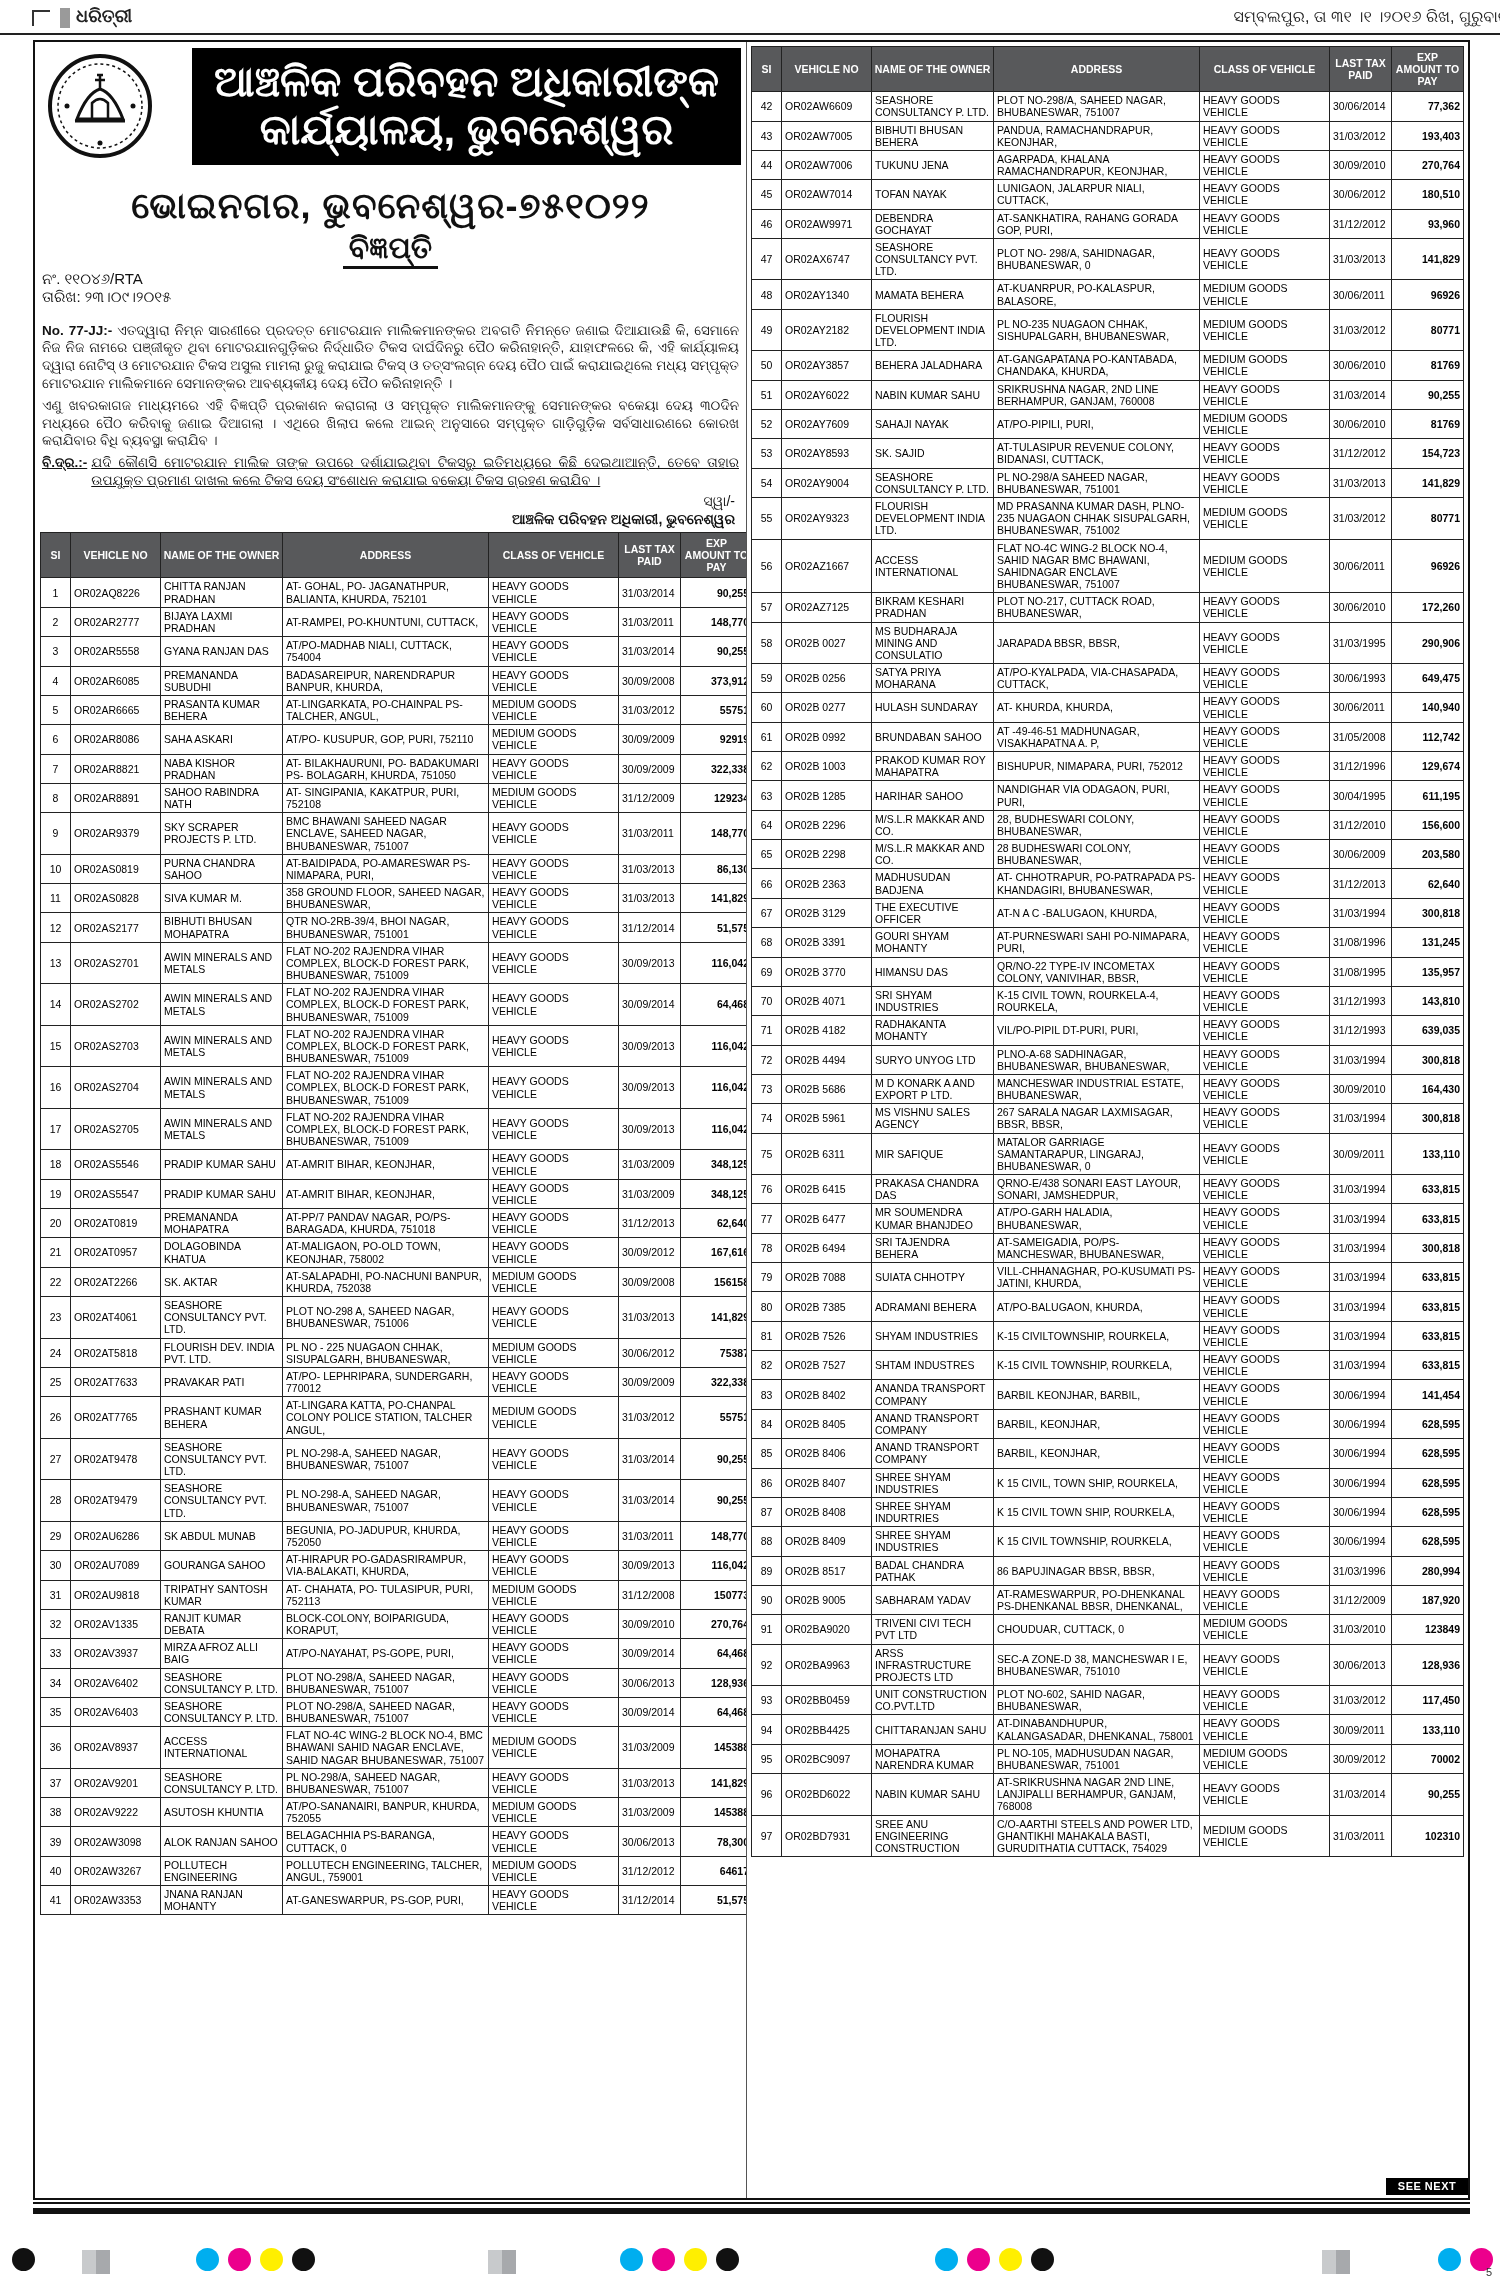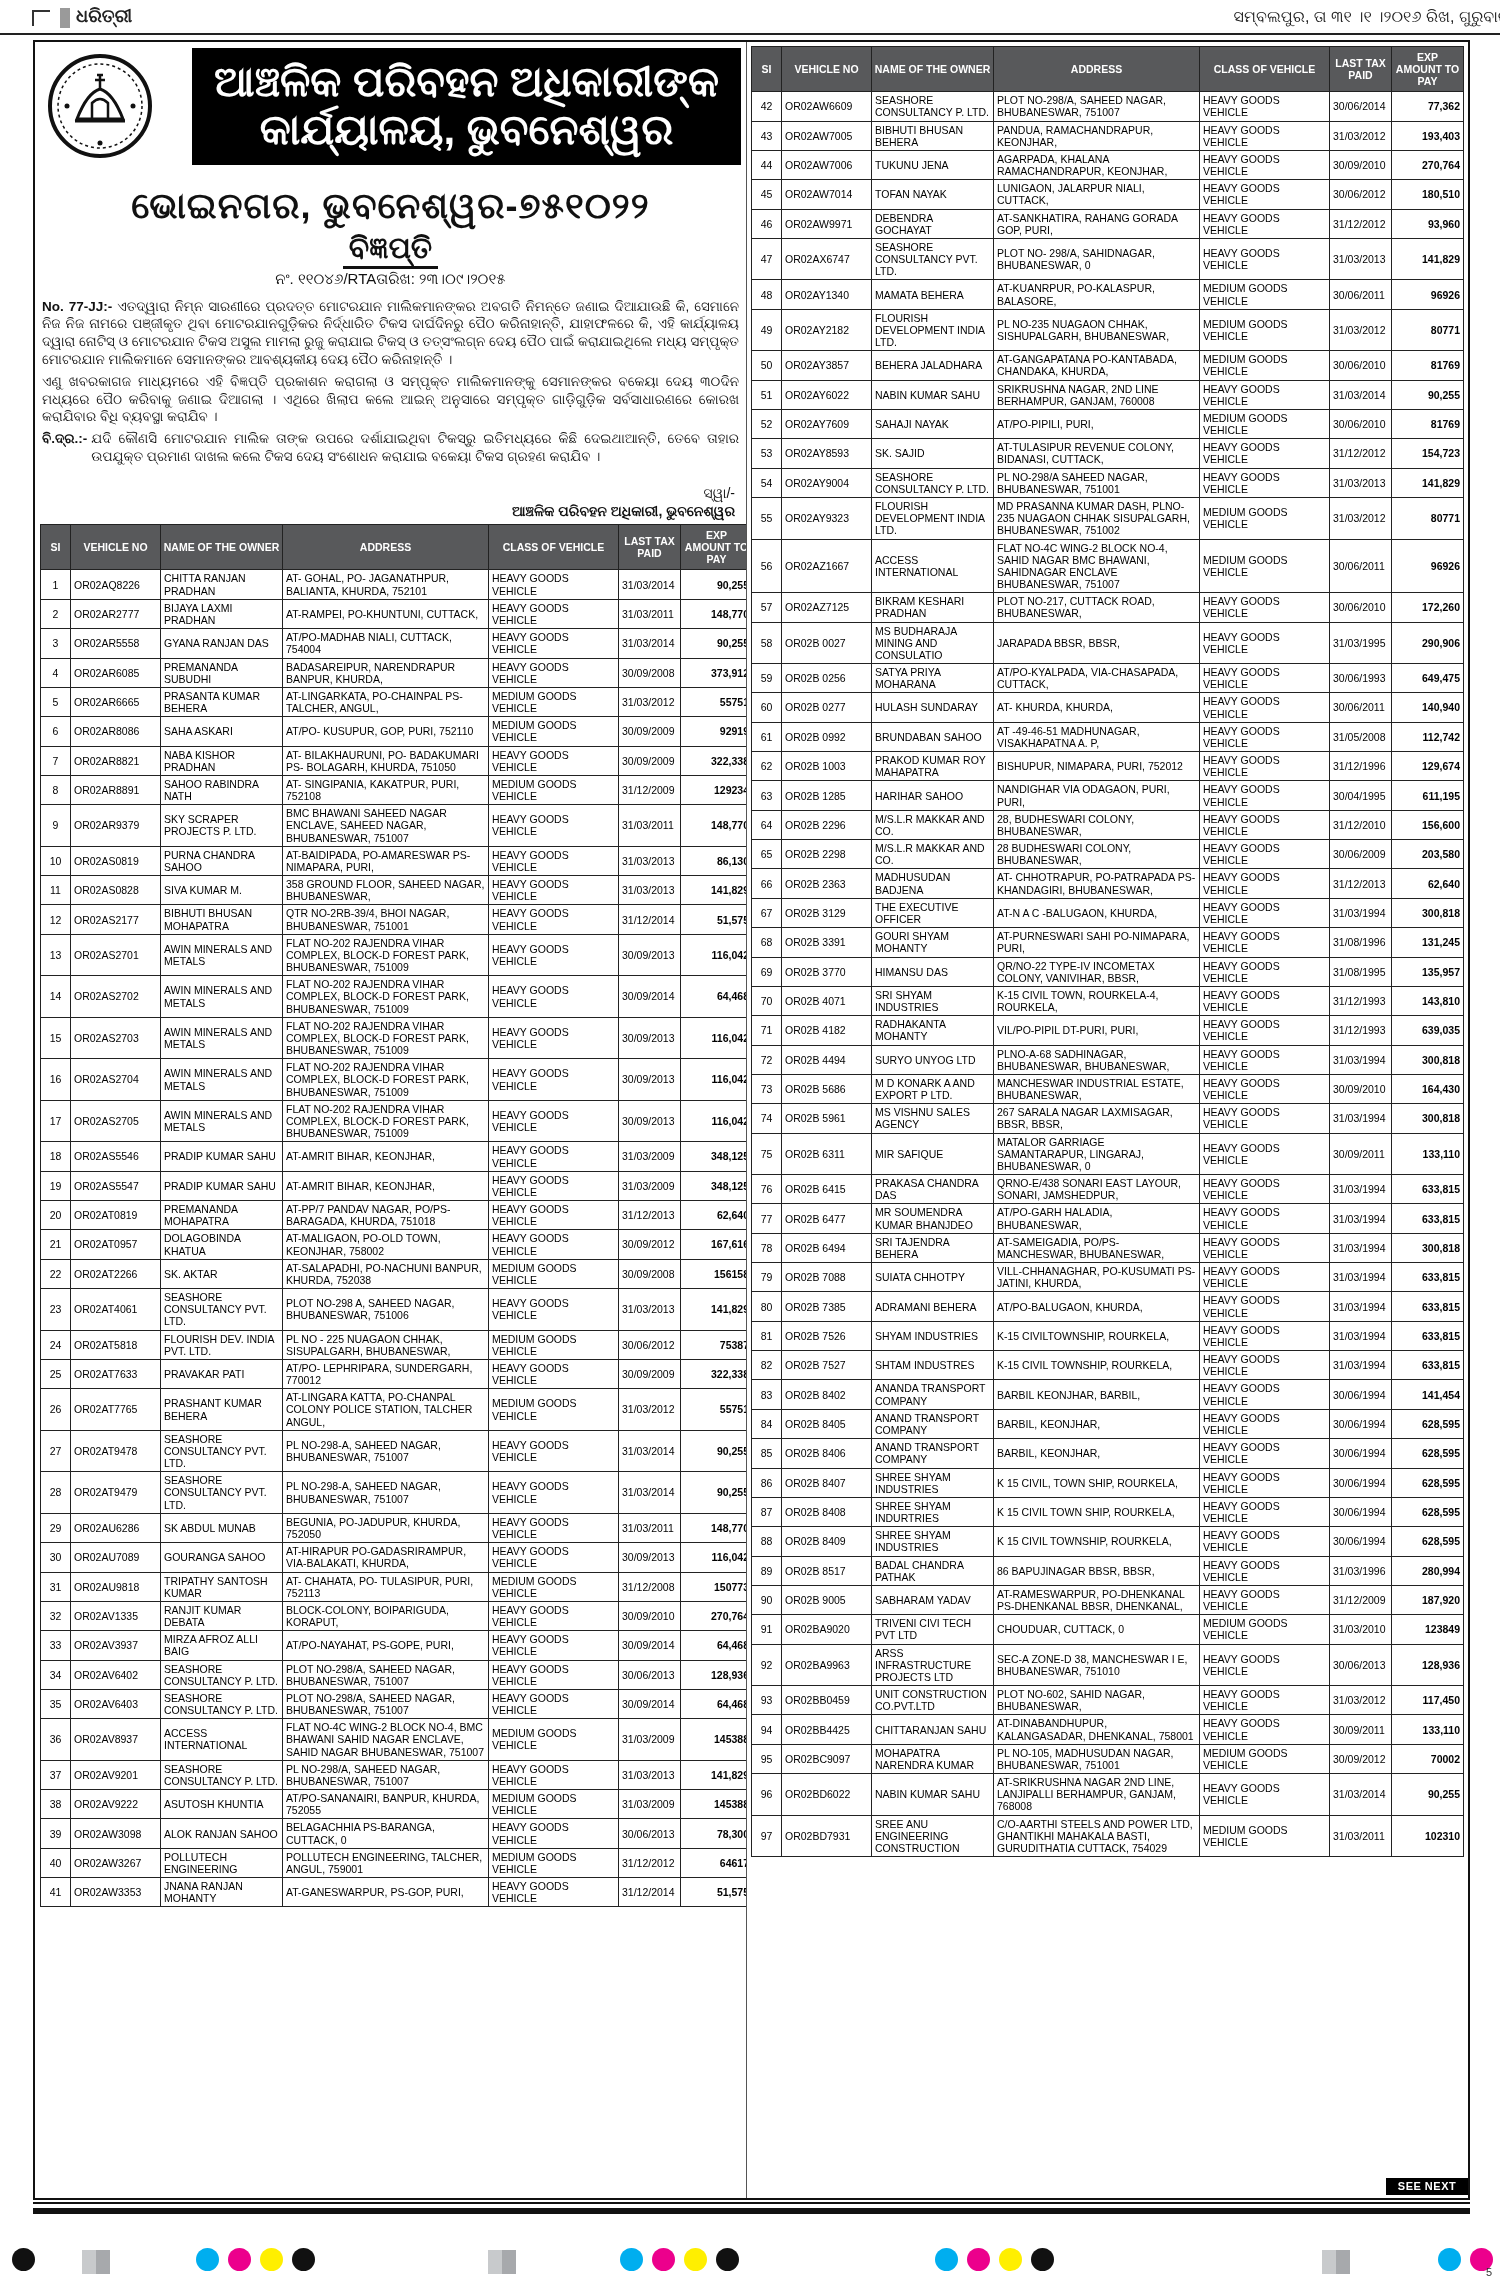--- a/index.html
+++ b/index.html
@@ -28,25 +28,25 @@
 
   
   .masthead{display:flex;align-items:center;margin-bottom:20px;gap:32px;}
   .emblem{width:120px;display:flex;align-items:center;justify-content:center;}
   .banner{flex:1;background:#000;color:#fff;text-align:center;padding:10px 4px;}
   .banner .l1{font-size:42px;font-weight:bold;line-height:1.15;}
   .banner .l2{font-size:42px;font-weight:bold;line-height:1.15;}
   .addrline{font-size:36px;font-weight:bold;text-align:center;letter-spacing:1px;margin:4px 0 2px 0;}
   .ntitle{font-size:30px;font-weight:bold;text-align:center;margin:4px 0 2px 0;}
   .ntitle span{border-bottom:3px solid #111;padding:0 6px 2px 6px;}
-  .refrow{display:flex;justify-content:center;font-size:15px;margin:4px 2px 10px 2px;}
+  .refrow{display:flex;justify-content:flex-start;font-size:15px;margin:4px 2px 16px 2px;flex-direction:column;}
   .paras{font-size:13.5px;line-height:1.32;text-align:justify;margin:2px 2px 0 2px;}
   .paras p{margin:0 0 4px 0;}
   .plabel{font-weight:bold;}
-  .note{display:flex;margin-bottom:18px;}
+  .note{display:flex;margin-bottom:2px;text-decoration:underline;}
   .note .nl{font-weight:bold;white-space:nowrap;margin-right:4px;}
   .signblock{text-align:right;font-size:14px;margin:2px 6px 4px 0;line-height:1.3;}
   .signblock .desig{font-weight:bold;}
 
   
   table.vt{border-collapse:collapse;width:100%;table-layout:fixed;}
   table.vt th{
     background:#58595b;color:#fff;font-size:10.5px;font-weight:bold;text-align:center;
     border:1px solid #222;padding:4px 2px;line-height:1.15;
   }

